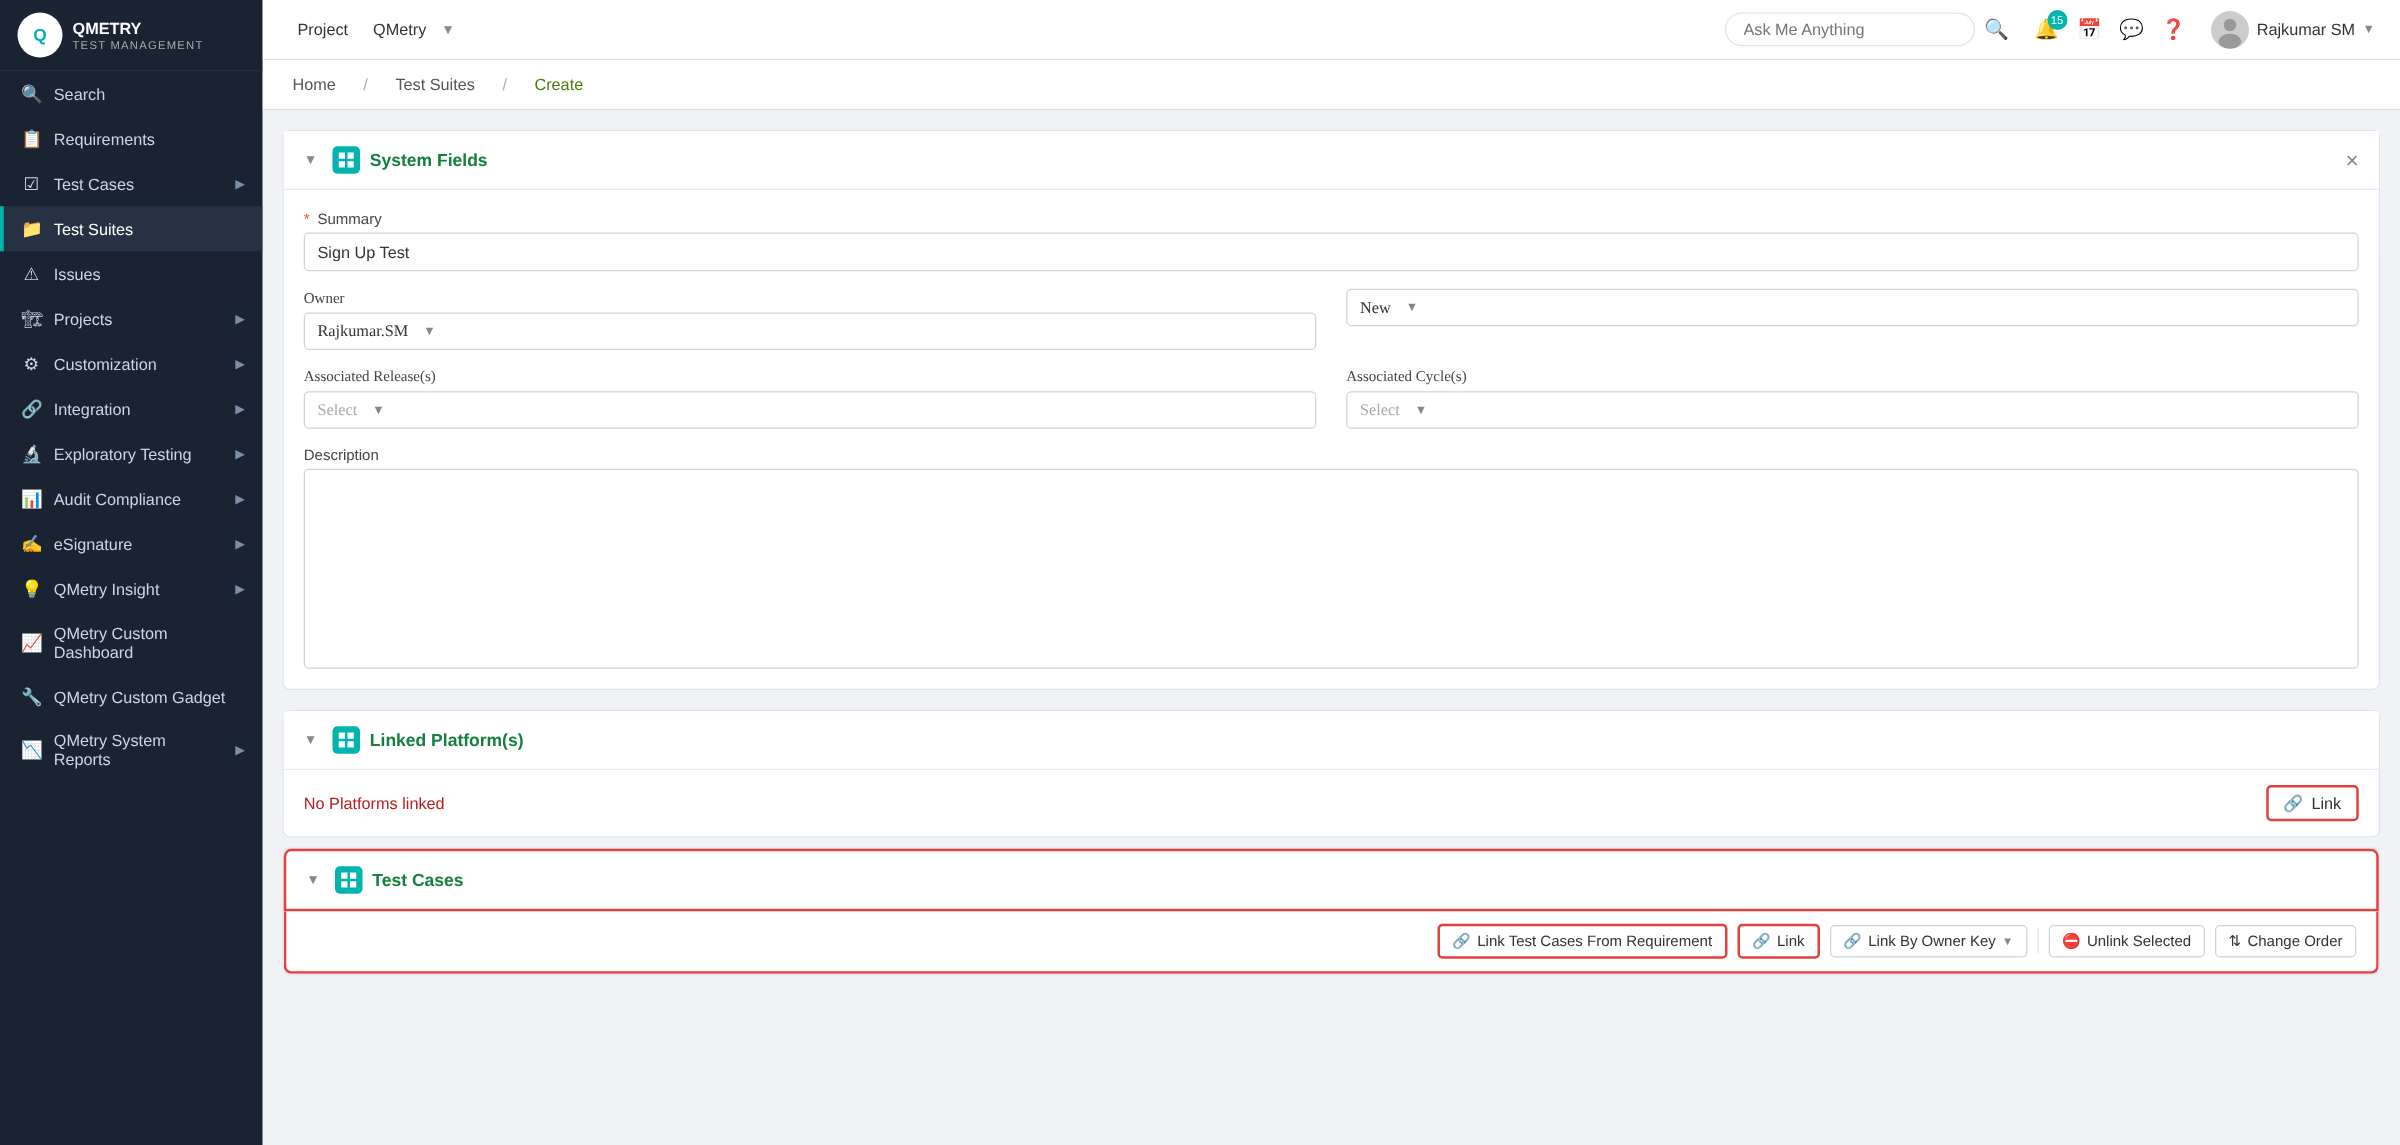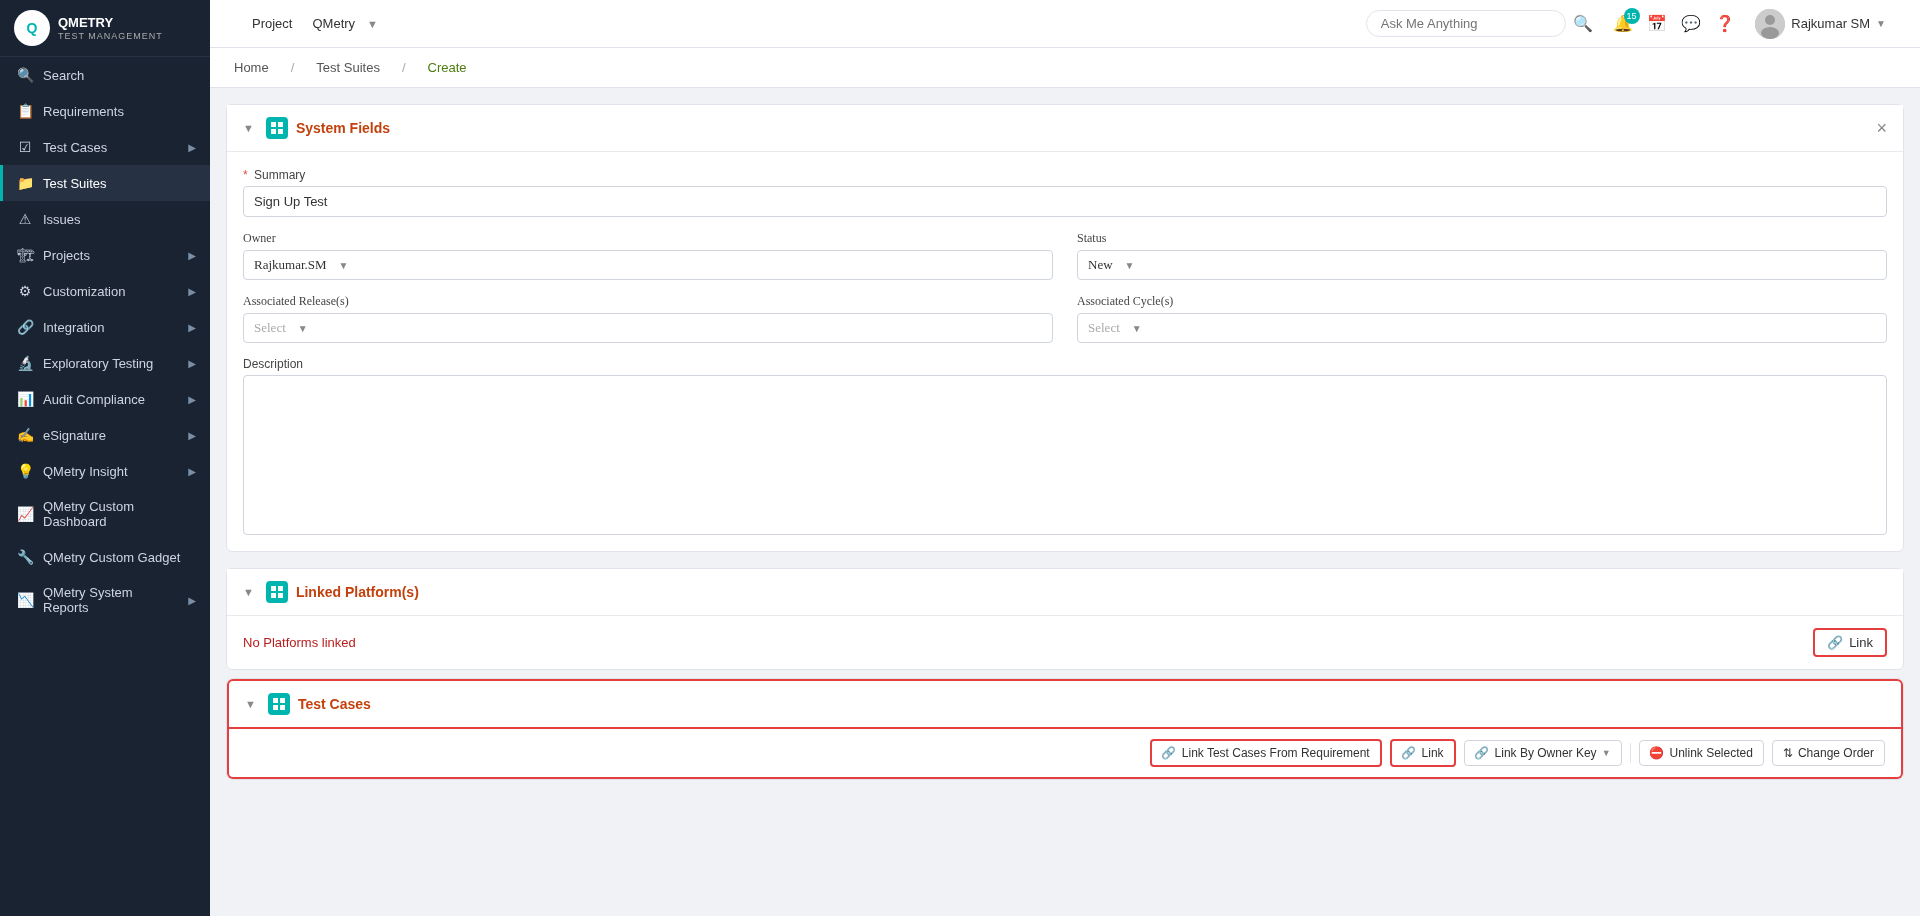--- a/index.html
+++ b/index.html
@@ -56,21 +56,21 @@
       flex-direction: column;
       overflow: hidden;
     }
 
     
     .topbar {
       background: #fff;
       border-bottom: 1px solid #e0e4ea;
       display: flex;
       align-items: center;
-      padding: 0 34px;
+      padding: 0 20px;
       height: 48px;
       gap: 20px;
     }
     .topbar-nav { display: flex; align-items: center; gap: 4px; }
     .topbar-search {
       margin-left: auto;
       display: flex; align-items: center; gap: 8px;
     }
     .topbar-search input {
       border: 1px solid #e0e4ea;
@@ -134,21 +134,21 @@
       background: #fff;
       cursor: pointer;
     }
     .section-header-icon {
       width: 22px; height: 22px;
       background: #00b5ad;
       border-radius: 4px;
       display: flex; align-items: center; justify-content: center;
       color: #fff; font-size: 12px;
     }
-    .section-title { font-size: 14px; font-weight: 600; color: #c2410c; }
+    .section-title { font-size: 14px; font-weight: 600; color: #15803d; }
     .chevron-down { font-size: 11px; color: #888; margin-right: 4px; }
     .close-btn { margin-left: auto; cursor: pointer; color: #888; font-size: 16px; }
 
     
     .form-body { padding: 16px; }
     .field-label { font-size: 12px; color: #444; margin-bottom: 4px; }
     .field-label .required { color: #e74c3c; margin-right: 3px; }
     .field-input {
       width: 100%;
       border: 1px solid #d0d5dd;
@@ -418,21 +418,20 @@
 
         <div class="form-row">
           <div class="form-col">
             <div class="field-label">Owner</div>
             <div class="select-wrapper">
               <span>Rajkumar.SM</span>
               <span class="caret">▼</span>
             </div>
           </div>
           <div class="form-col">
-            <div class="field-label">Status</div>
             <div class="select-wrapper">
               <span>New</span>
               <span class="caret">▼</span>
             </div>
           </div>
         </div>
 
         <div class="form-row">
           <div class="form-col">
             <div class="field-label">Associated Release(s)</div>

